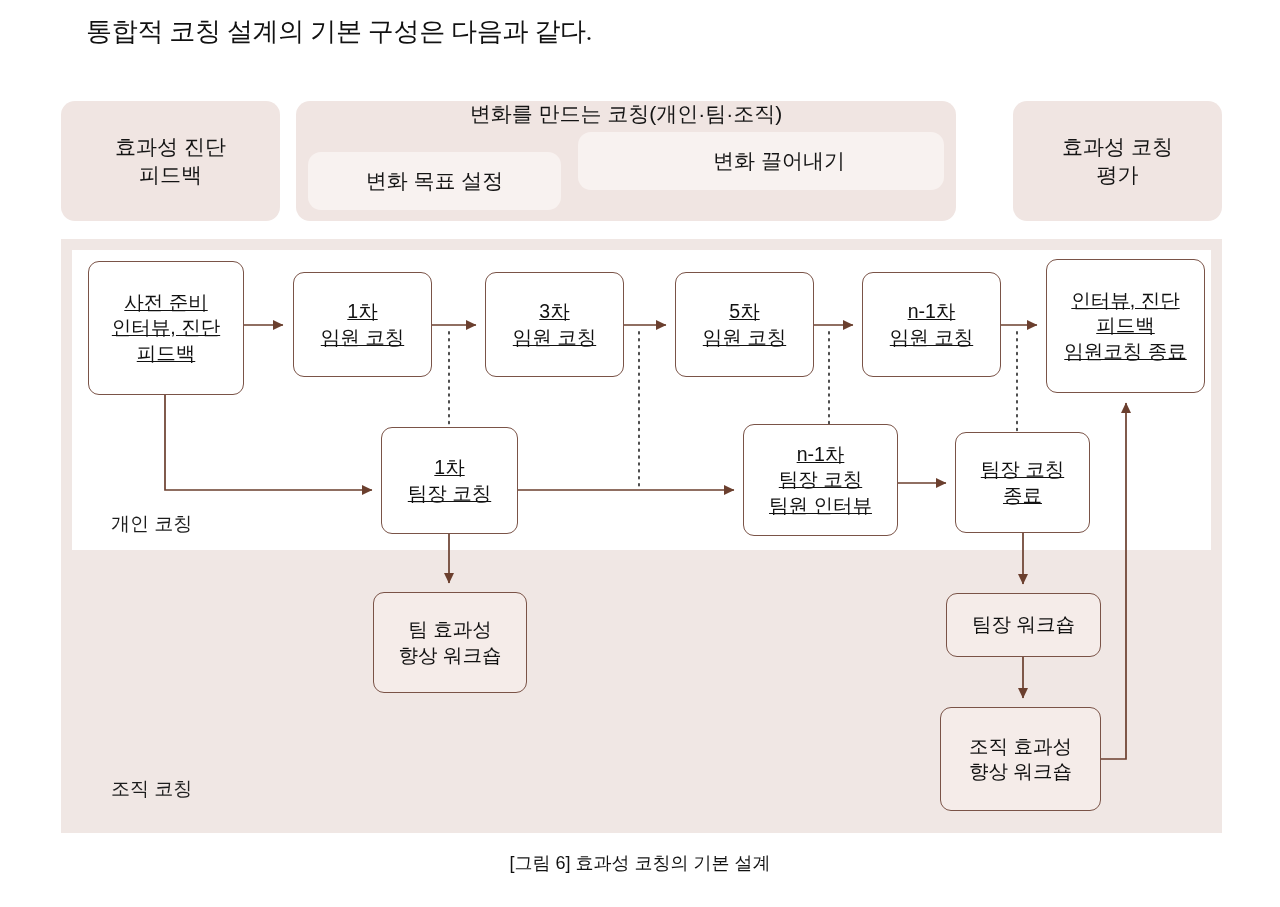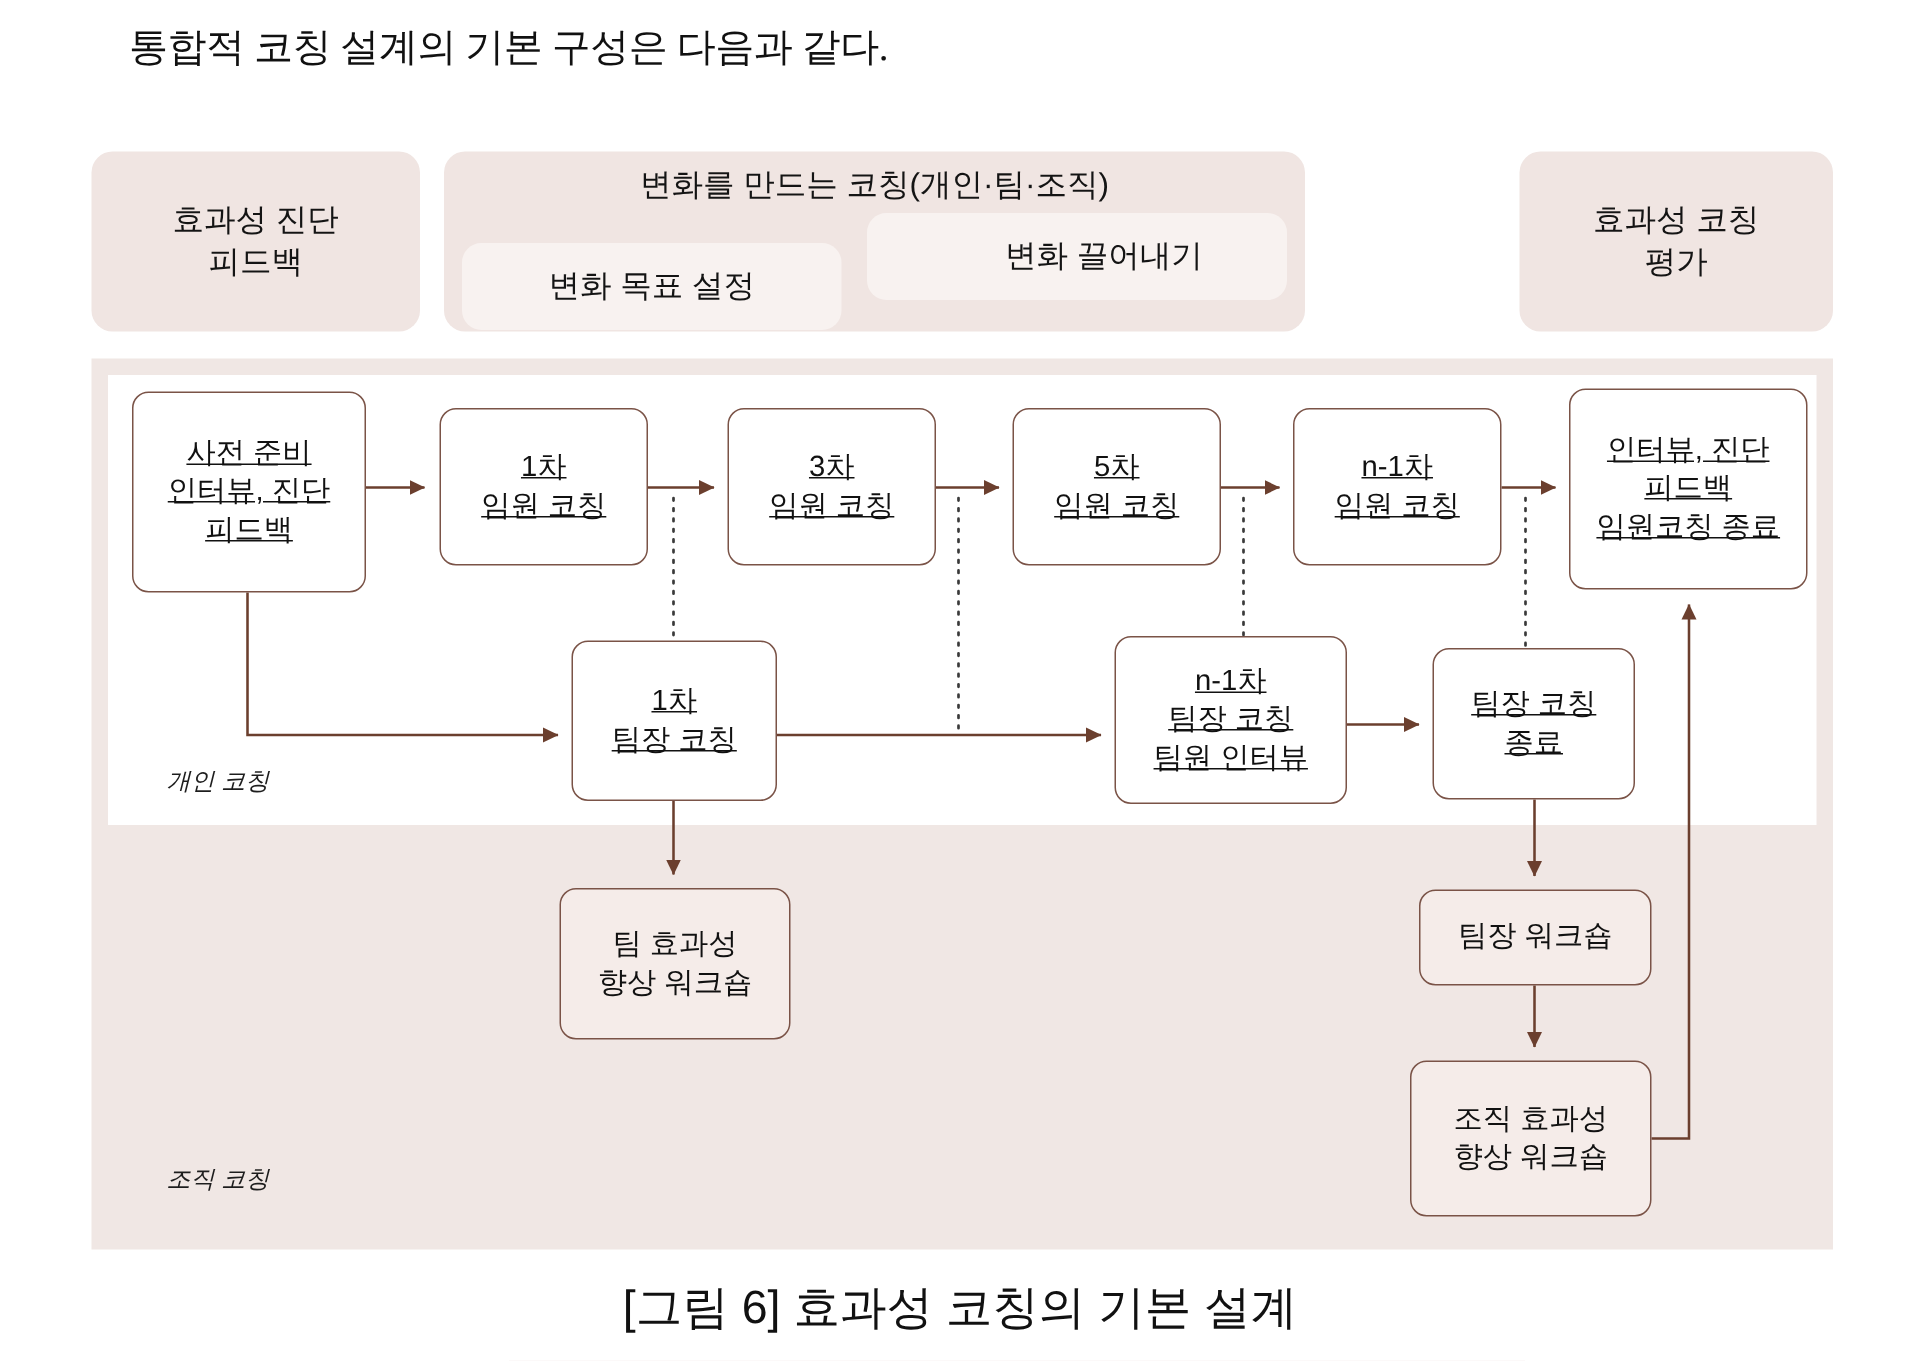--- a/index.html
+++ b/index.html
@@ -46,23 +46,23 @@
     font-size: 21px;
     line-height: 1.32;
     color: #141414;
   }
   #band-left {
     left: 61px;
     width: 219px;
   }
   #band-center {
     left: 296px;
-    width: 574px;
+    width: 660px;
     flex-direction: column;
-    justify-content: flex-start;
+    justify-content: flex-end;
     padding-top: 7px;
   }
   #band-right {
     left: 1013px;
     width: 209px;
   }
   .band-center-title {
     font-size: 21px;
     line-height: 1.2;
     padding: 3px 0 6px;
@@ -103,24 +103,23 @@
   #individual-zone {
     position: absolute;
     left: 11px;
     top: 11px;
     width: 1139px;
     height: 300px;
     background: #ffffff;
   }
   .zone-label {
     position: absolute;
-    font-size: 16px;
+    font-size: 19px;
     color: #1d1d1d;
     white-space: nowrap;
-    font-style: italic;
   }
   #label-individual { left: 111px; top: 511px; }
   #label-org { left: 111px; top: 776px; }
 
   
   .node {
     position: absolute;
     box-sizing: border-box;
     border: 1.6px solid #7a5347;
     border-radius: 11px;
@@ -161,21 +160,21 @@
     z-index: 2;
   }
 
   
   .caption {
     position: absolute;
     left: 0;
     top: 851px;
     width: 1280px;
     text-align: center;
-    font-size: 31px;
+    font-size: 18px;
     color: #111111;
   }
 </style>
 </head>
 <body>
 
 <div class="intro">통합적 코칭 설계의 기본 구성은 다음과 같다.</div>
 
 <div class="band band-pill" id="band-left">
   <div>

